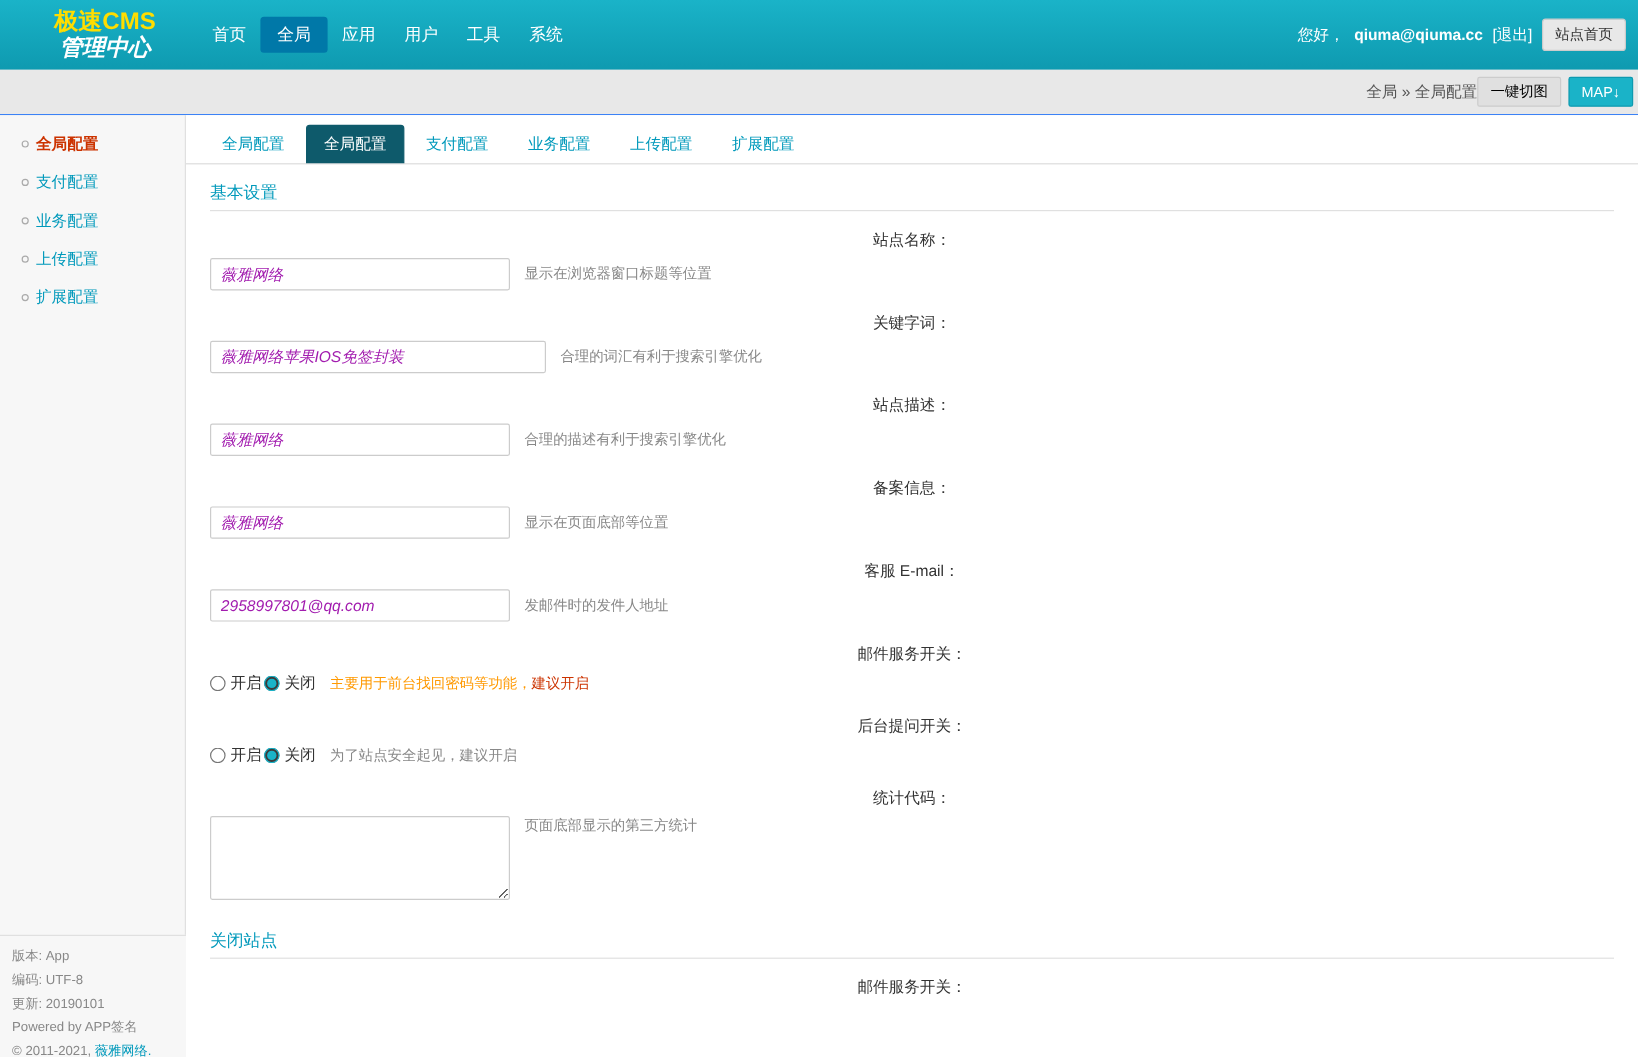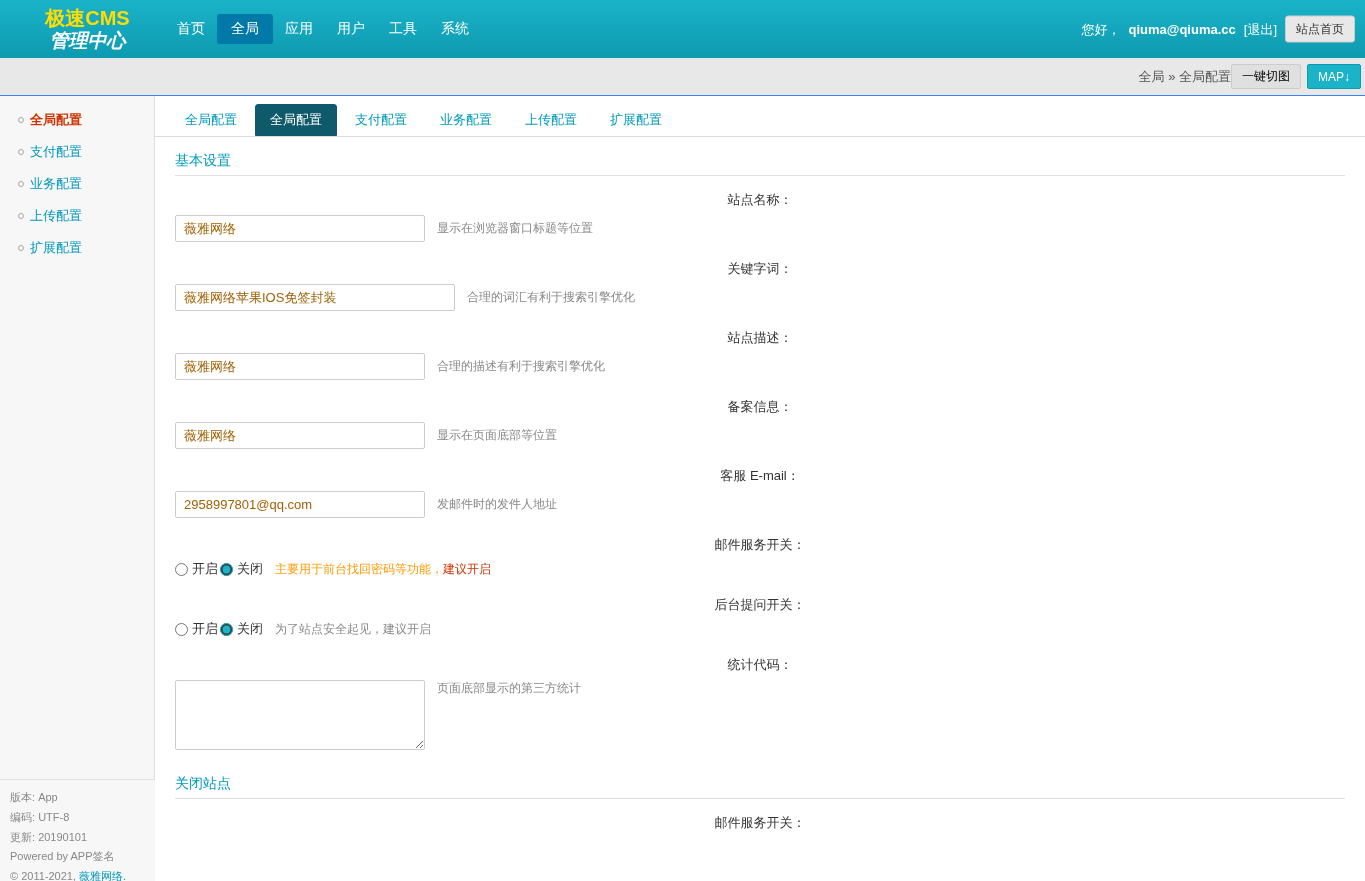--- a/index.html
+++ b/index.html
@@ -183,24 +183,25 @@
     }
     .form-row-inline {
       display: flex;
       align-items: center;
       gap: 12px;
     }
     .form-input {
       border: 1px solid #ccc;
       padding: 5px 8px;
       font-size: 13px;
-      color: #a16207;
+      color: #a21caf;
       width: 250px;
       border-radius: 2px;
       outline: none;
+      font-style: italic;
     }
     .form-textarea {
       border: 1px solid #ccc;
       padding: 5px 8px;
       font-size: 13px;
       color: #333;
       width: 250px;
       height: 70px;
       border-radius: 2px;
       resize: vertical;

